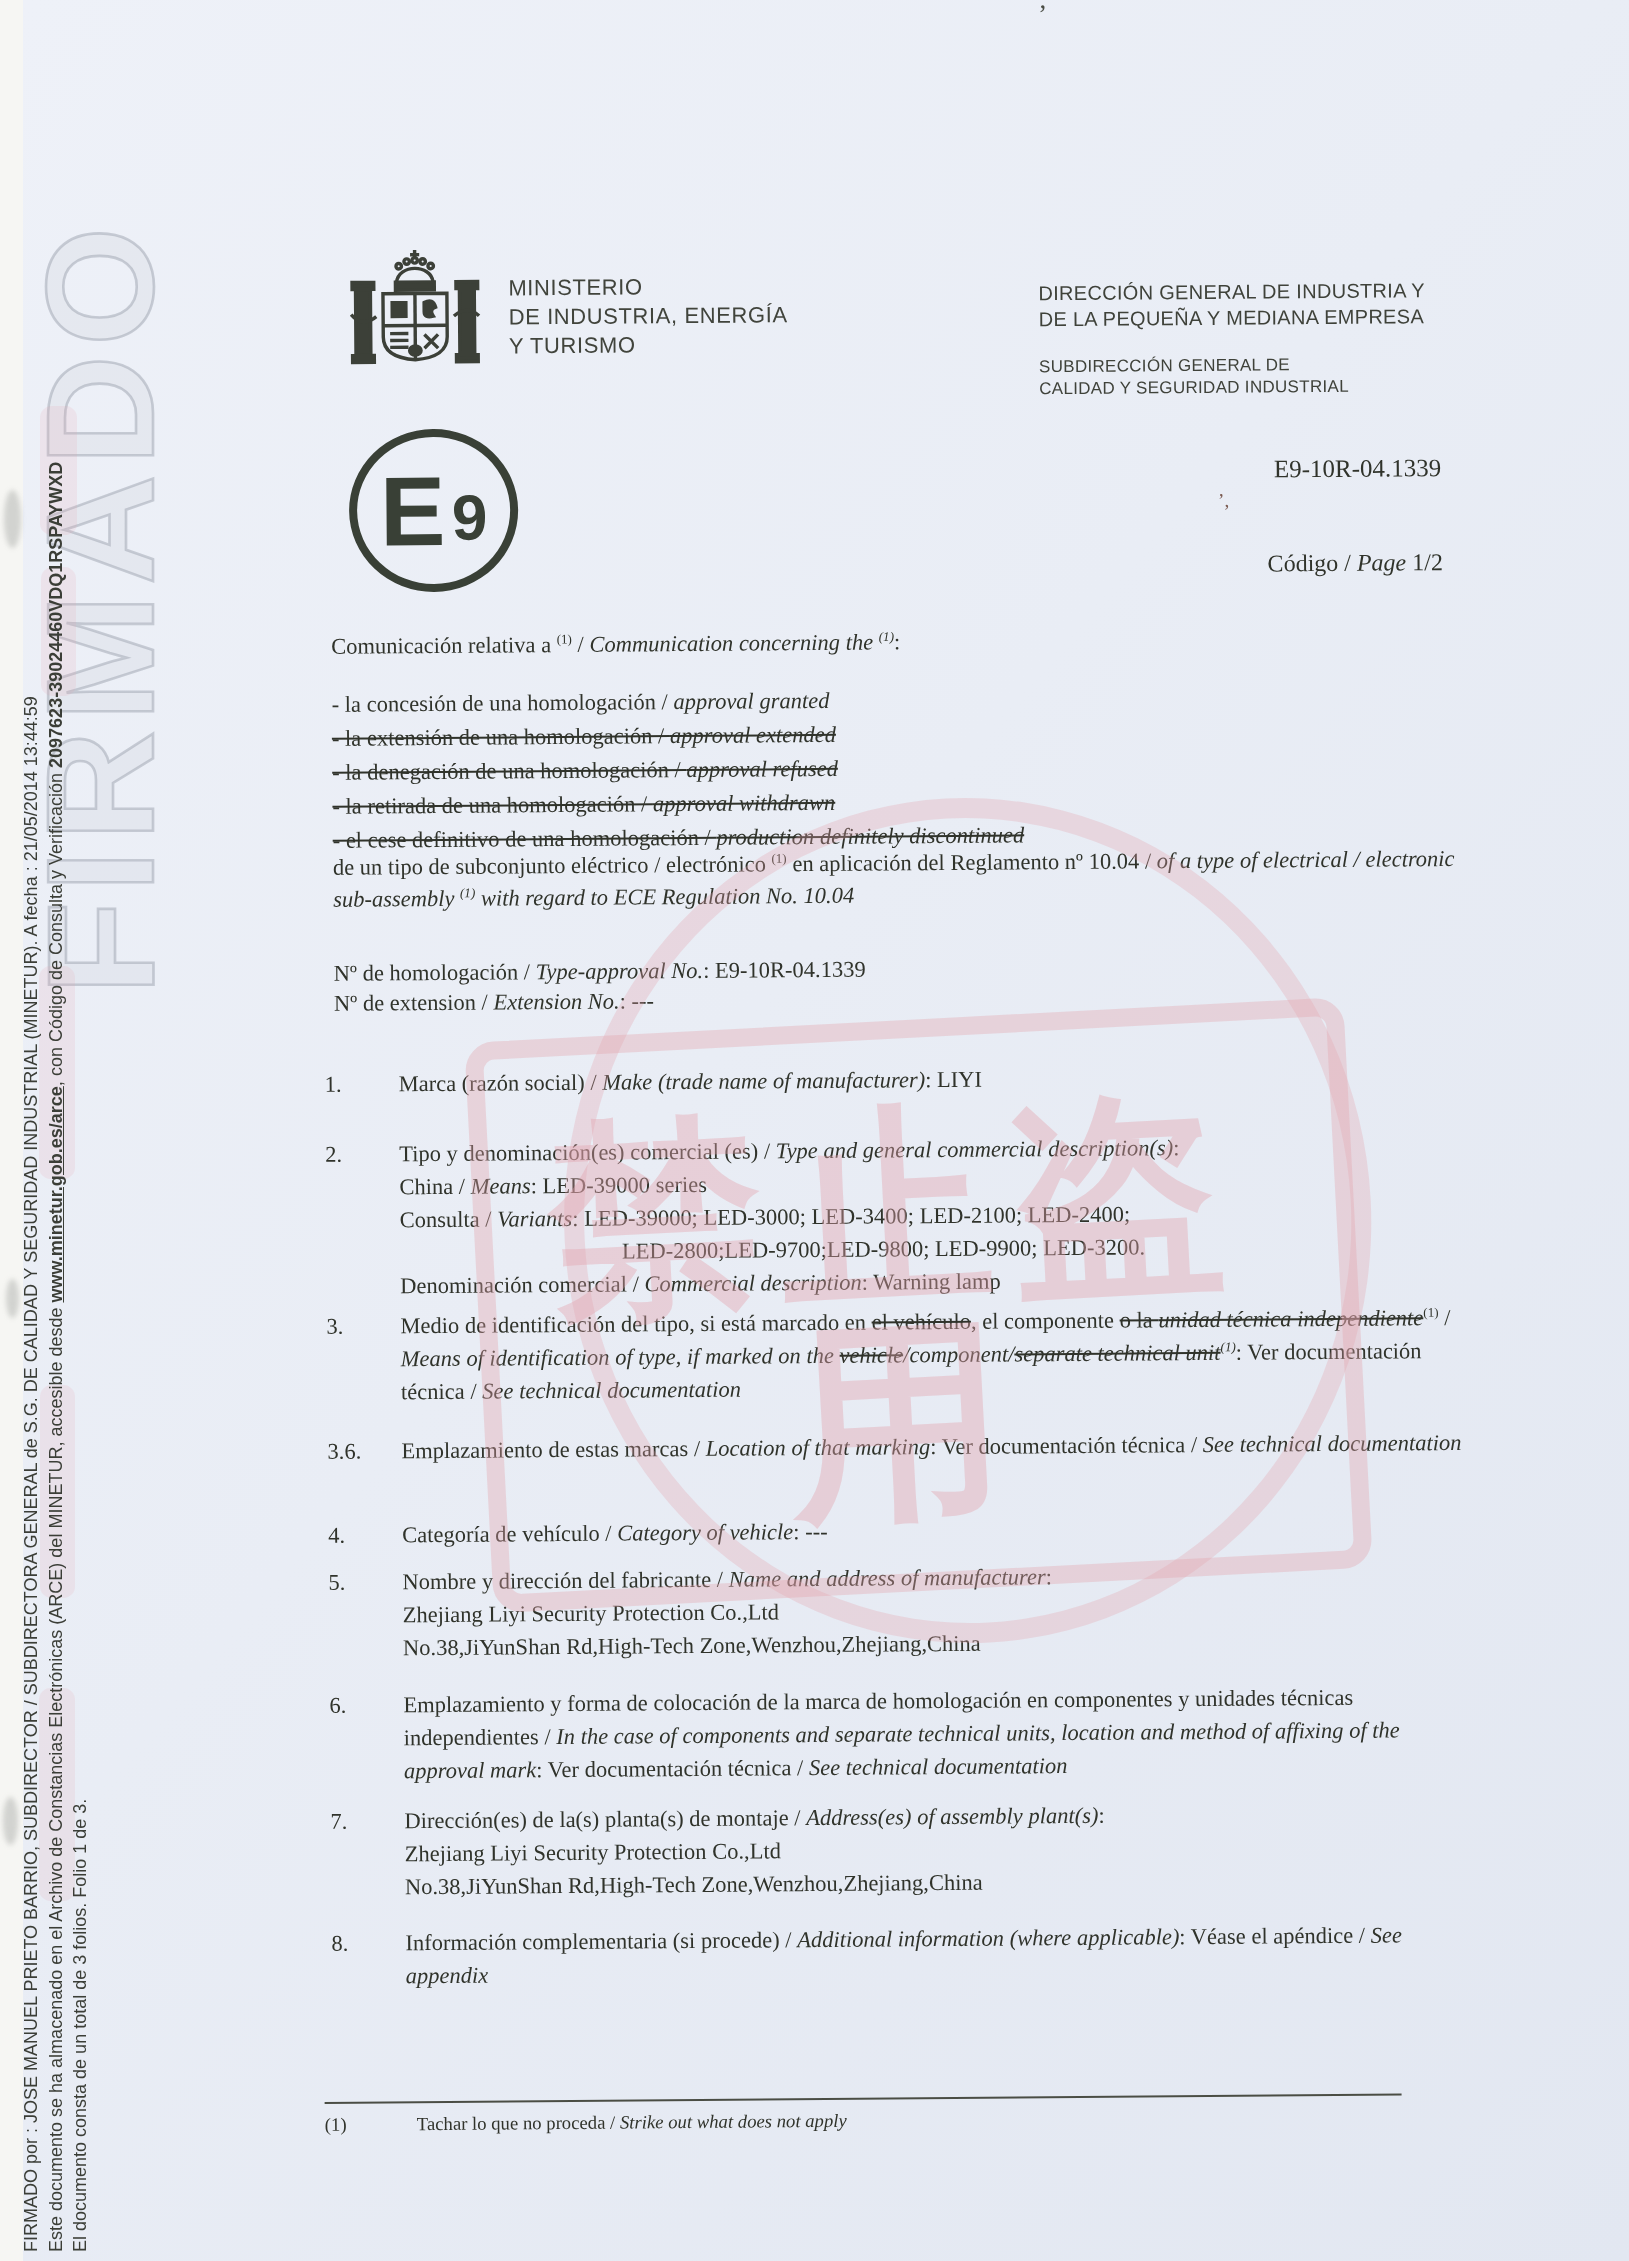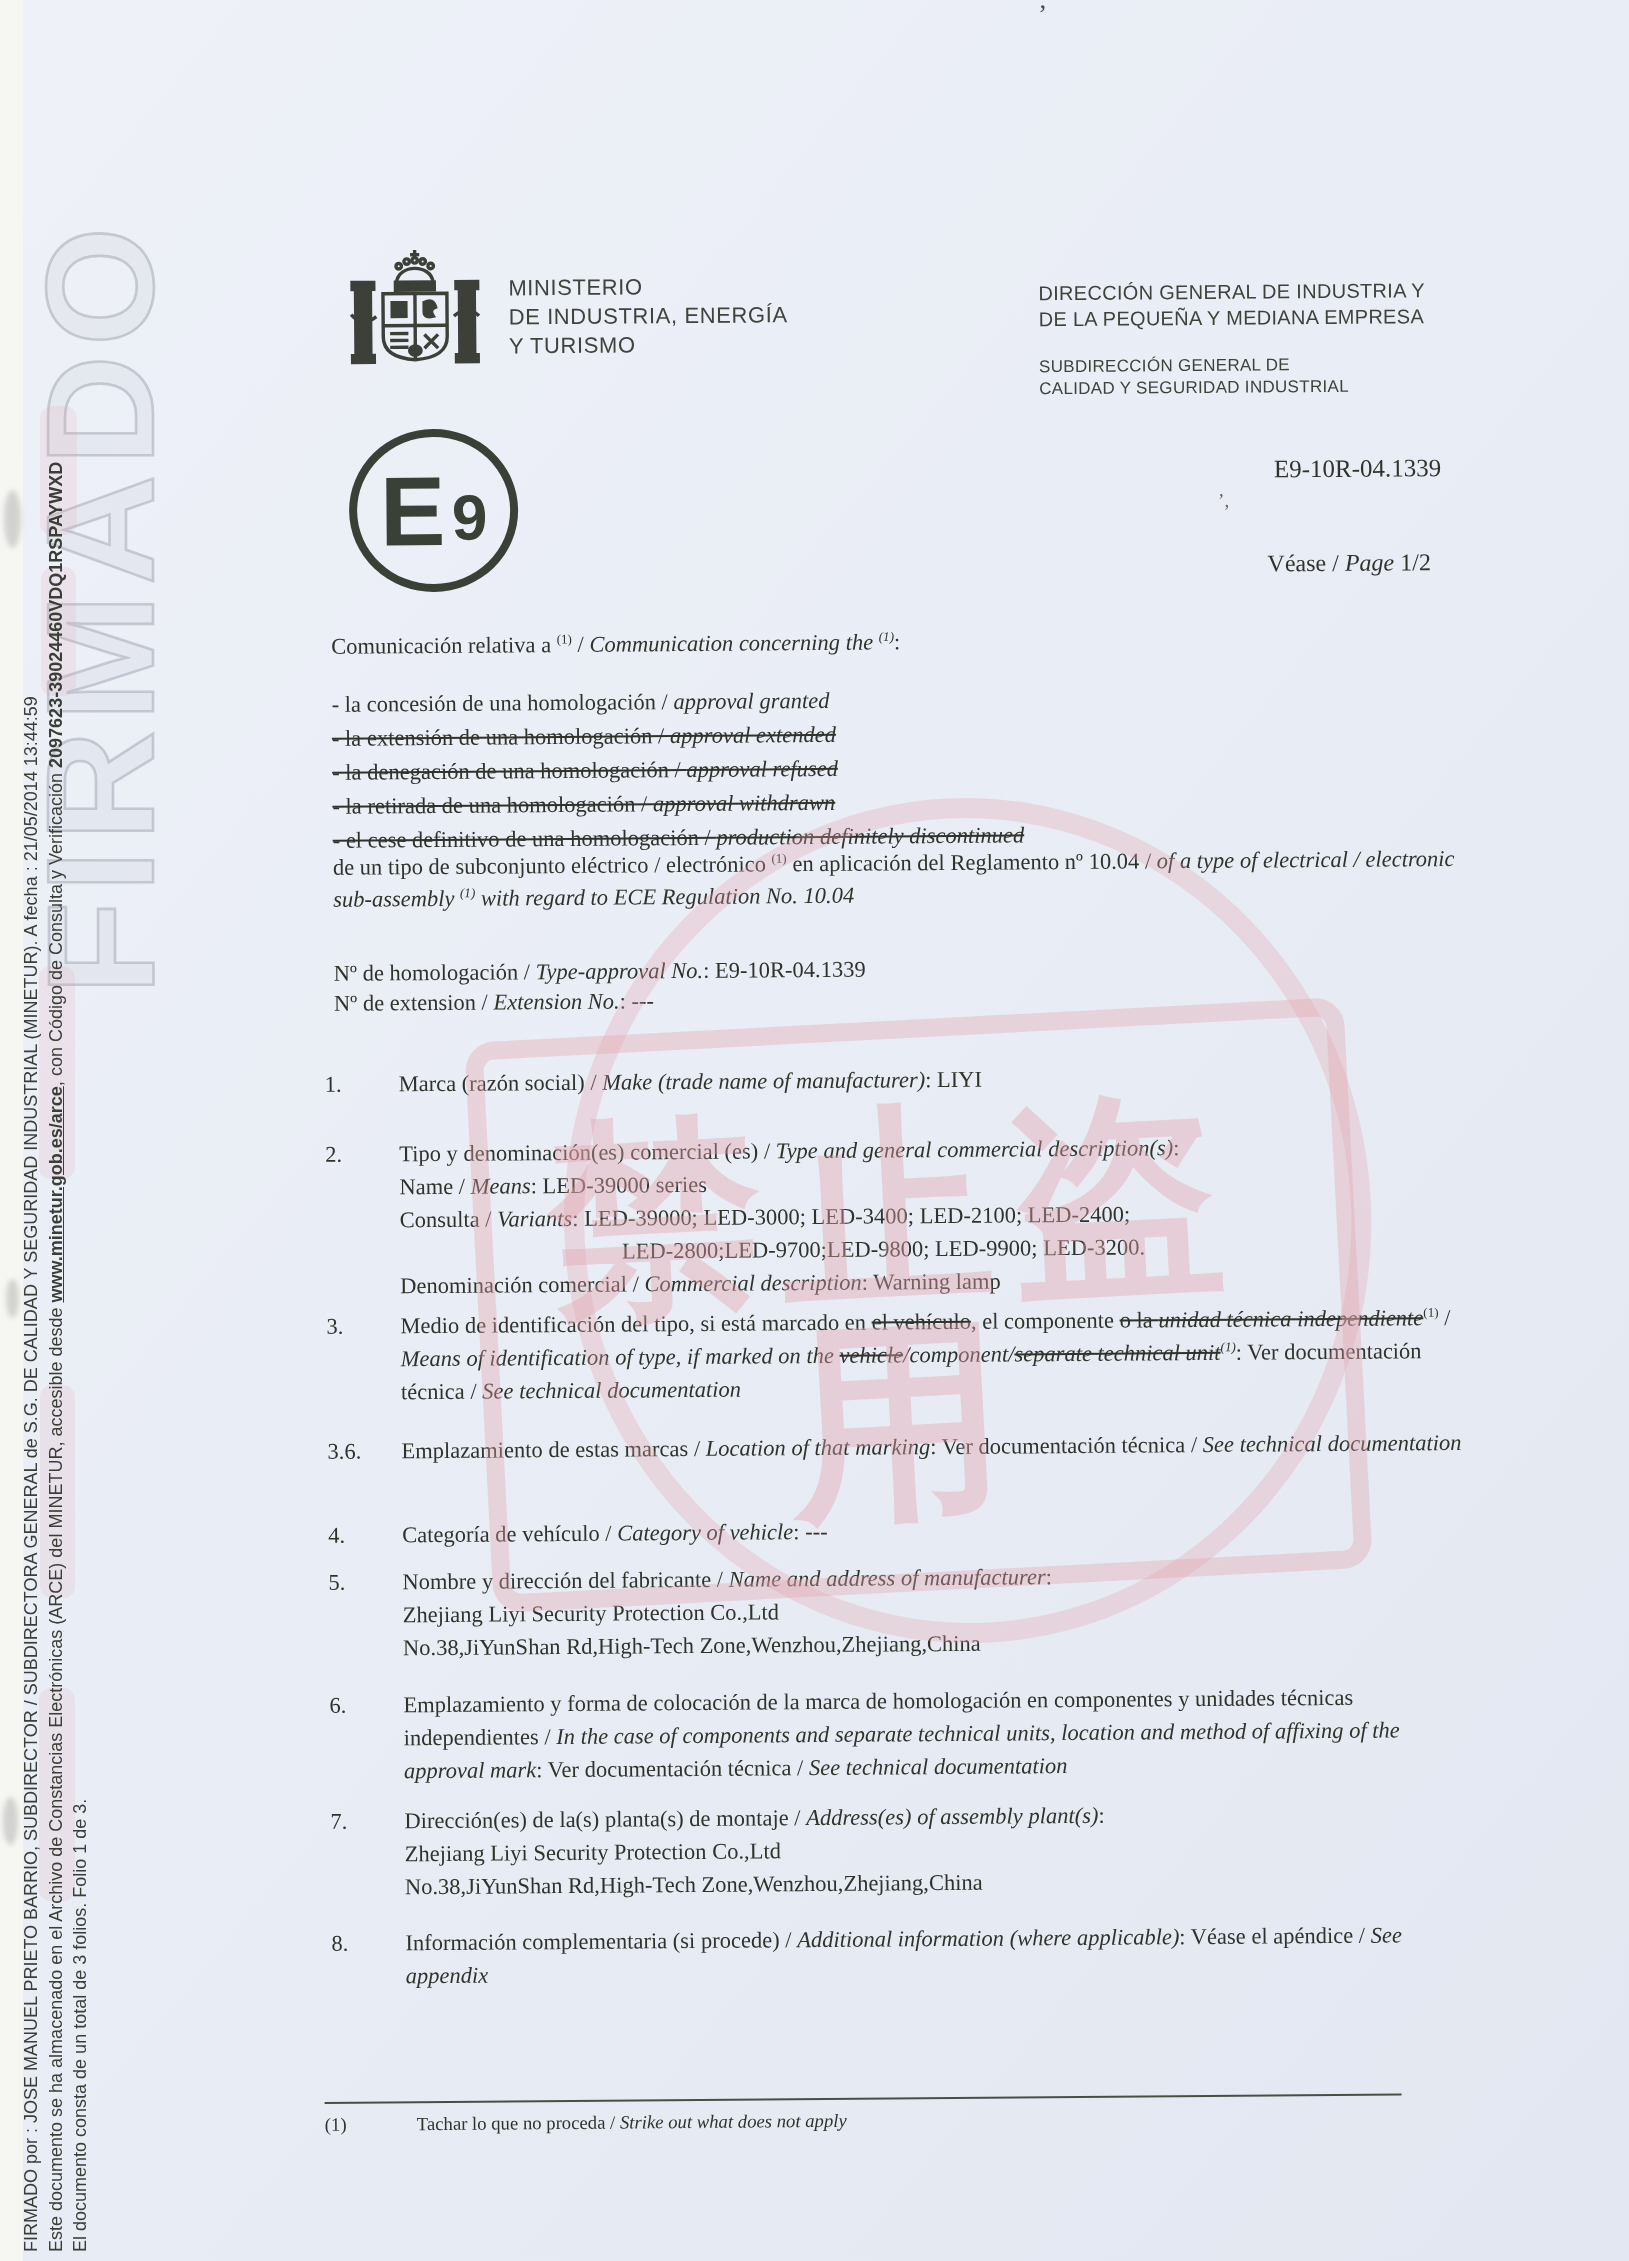--- a/index.html
+++ b/index.html
@@ -145,21 +145,21 @@
       <div>CALIDAD Y SEGURIDAD INDUSTRIAL</div>
     </div>
 
     <div class="abs emark">
       <span class="E">E</span>
       <span class="N">9</span>
     </div>
 
     <div class="abs ref ser">E9-10R-04.1339</div>
     <div class="abs pagei ser">
-      <span>Véase / </span><span class="it">Page</span><span> 1/2</span>
+      <span>Código / </span><span class="it">Page</span><span> 1/2</span>
     </div>
     <div class="abs stray1 ser">’</div>
     <div class="abs stray2 ser">’,</div>
 
     <div class="abs bodytxt intro">
       <span>Comunicación relativa a </span><sup>(1)</sup><span> / </span><span class="it">Communication concerning the </span><sup class="it">(1)</sup><span>:</span>
     </div>
 
     <div class="abs bodytxt options">
       <div><span>- la concesión de una homologación / </span><span class="it">approval granted</span></div>
@@ -180,21 +180,21 @@
 
     <div class="abs item" style="left:325px;top:1064px;">
       <span class="num">1.</span>
       <div class="ibody"><span>Marca (razón social) / </span><span class="it">Make (trade name of manufacturer)</span><span>:  LIYI</span></div>
     </div>
 
     <div class="abs item" style="left:325px;top:1134px;">
       <span class="num">2.</span>
       <div class="ibody">
         <div><span>Tipo y denominación(es) comercial (es) / </span><span class="it">Type and general commercial description(s)</span><span>:</span></div>
-        <div><span>Name / </span><span class="it">Means</span><span>: LED-39000 series</span></div>
+        <div><span>China / </span><span class="it">Means</span><span>: LED-39000 series</span></div>
         <div><span>Consulta / </span><span class="it">Variants</span><span>:  LED-39000; LED-3000; LED-3400; LED-2100; LED-2400;</span></div>
         <div class="ind2"><span>LED-2800;LED-9700;LED-9800; LED-9900; LED-3200.</span></div>
         <div><span>Denominación comercial / </span><span class="it">Commercial description</span><span>: Warning lamp</span></div>
       </div>
     </div>
 
     <div class="abs item" style="left:325px;top:1306px;">
       <span class="num">3.</span>
       <div class="ibody"><span>Medio de identificación del tipo, si está marcado en </span><span class="strike">el vehículo</span><span>, el componente </span><span class="strike">o la </span><span class="strike it">unidad técnica independiente</span><sup>(1)</sup><span> / </span><span class="it">Means of identification of type, if marked on the </span><span class="strike it">vehicle</span><span class="it">/component/</span><span class="strike it">separate technical unit</span><sup class="it">(1)</sup><span>: Ver documentación técnica / </span><span class="it">See technical documentation</span></div>
     </div>

